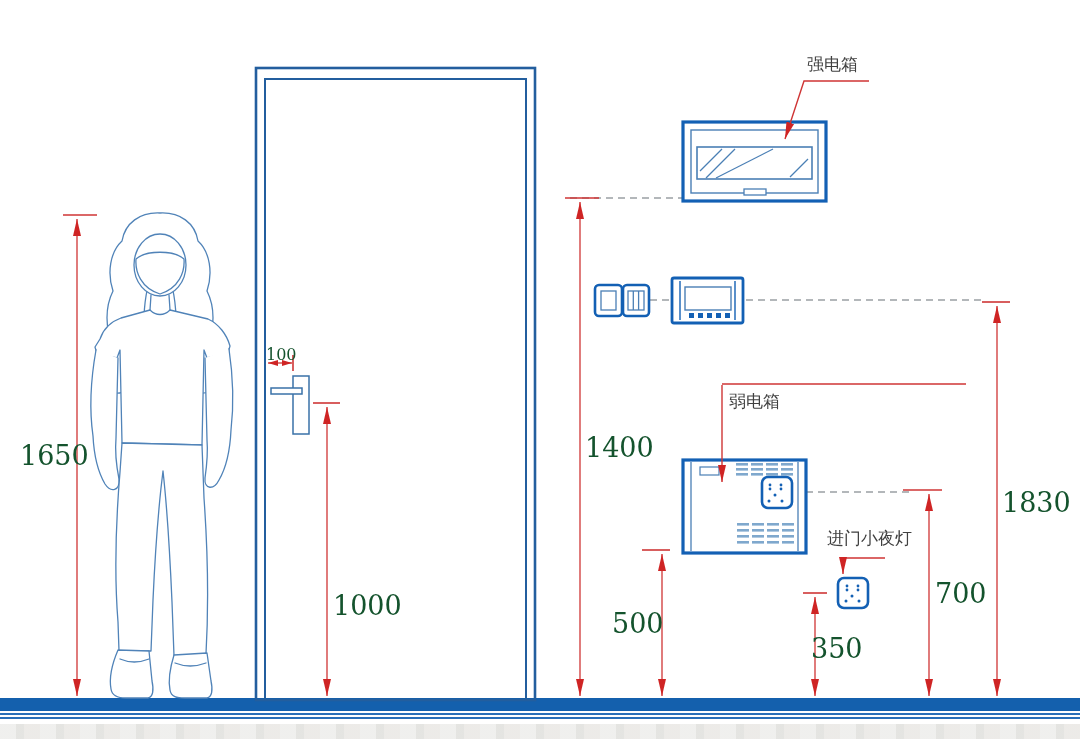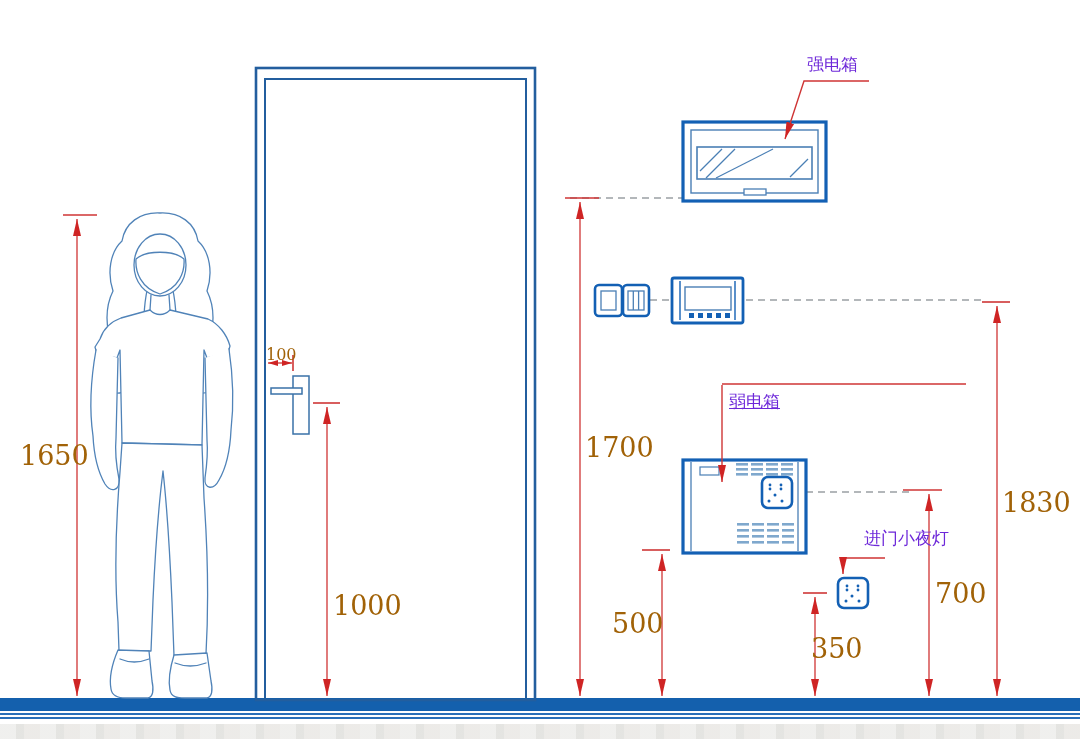--- a/index.html
+++ b/index.html
@@ -1,35 +1,35 @@
 <!DOCTYPE html>
 <html><head>
 <meta charset="utf-8">
 <style>
   html,body{margin:0;padding:0;background:#fff;}
   #stage{position:relative;width:1080px;height:745px;background:#ffffff;overflow:hidden;
          font-family:"Liberation Sans","DejaVu Sans",sans-serif;}
   #stage svg{position:absolute;left:0;top:0;}
   .dim{position:absolute;font-family:"DejaVu Serif","Liberation Serif",serif;
-       color:#a16207;font-size:27px;line-height:1;white-space:nowrap;}
+       color:#14532d;font-size:27px;line-height:1;white-space:nowrap;}
   .dim.sm{font-size:16px;}
-  .cjk{position:absolute;color:#6d28d9;font-size:17px;line-height:1.15;white-space:nowrap;
+  .cjk{position:absolute;color:#404040;font-size:17px;line-height:1.15;white-space:nowrap;
        font-family:"Liberation Sans","DejaVu Sans",sans-serif;}
   #d1650{left:20px;top:442px;width:58px;text-align:center;}
   #d100 {left:266px;top:347px;}
   #d1000{left:333px;top:560px;margin-top:32px;}
   #d1700{left:585px;top:434px;}
   #d1350{left:1002px;top:489px;}
   #d700 {left:935px;top:580px;}
   #d500 {left:612px;top:610px;width:46px;text-align:right;}
   #d350 {left:766px;top:635px;width:44px;text-align:center;margin-left:45px;}
   #lStrong{left:807px;top:55px;}
   #lWifi  {left:726px;top:351px;}
-  #lWeak  {left:729px;top:392px;text-decoration:underline;}
-  #lNight {left:864px;top:529px;}
+  #lWeak  {left:729px;top:392px;}
+  #lNight {left:827px;top:529px;}
   #floor-shadow{position:absolute;left:0;top:724px;width:1080px;height:15px;opacity:.55;
     background:repeating-linear-gradient(90deg,#e3e3e0 0 16px,#cfcfca 16px 24px,#dddad5 24px 40px);}
 </style>
 </head>
 <body>
 
 <div id="stage">
 
   <svg width="1080" height="745" viewBox="0 0 1080 745">
     <defs>
@@ -205,21 +205,21 @@
       <line x1="722" y1="385" x2="722" y2="482" marker-end="url(#arr)"></line>
       <path d="M885,558 L843,558 L843,574" marker-end="url(#arr)"></path>
     </g>
   </svg>
 
   <div id="floor-shadow"></div>
 
   <div class="dim" id="d1650">1650</div>
   <div class="dim sm" id="d100">100</div>
   <div class="dim" id="d1000">1000</div>
-  <div class="dim" id="d1700">1700</div>
+  <div class="dim" id="d1700">1400</div>
   <div class="dim" id="d1350">1830</div>
   <div class="dim" id="d700">700</div>
   <div class="dim" id="d500">500</div>
   <div class="dim" id="d350">350</div>
 
   <div class="cjk" id="lStrong">强电箱</div>
   <div class="cjk" id="lWeak">弱电箱</div>
   <div class="cjk" id="lNight">进门小夜灯</div>
 
 </div>

